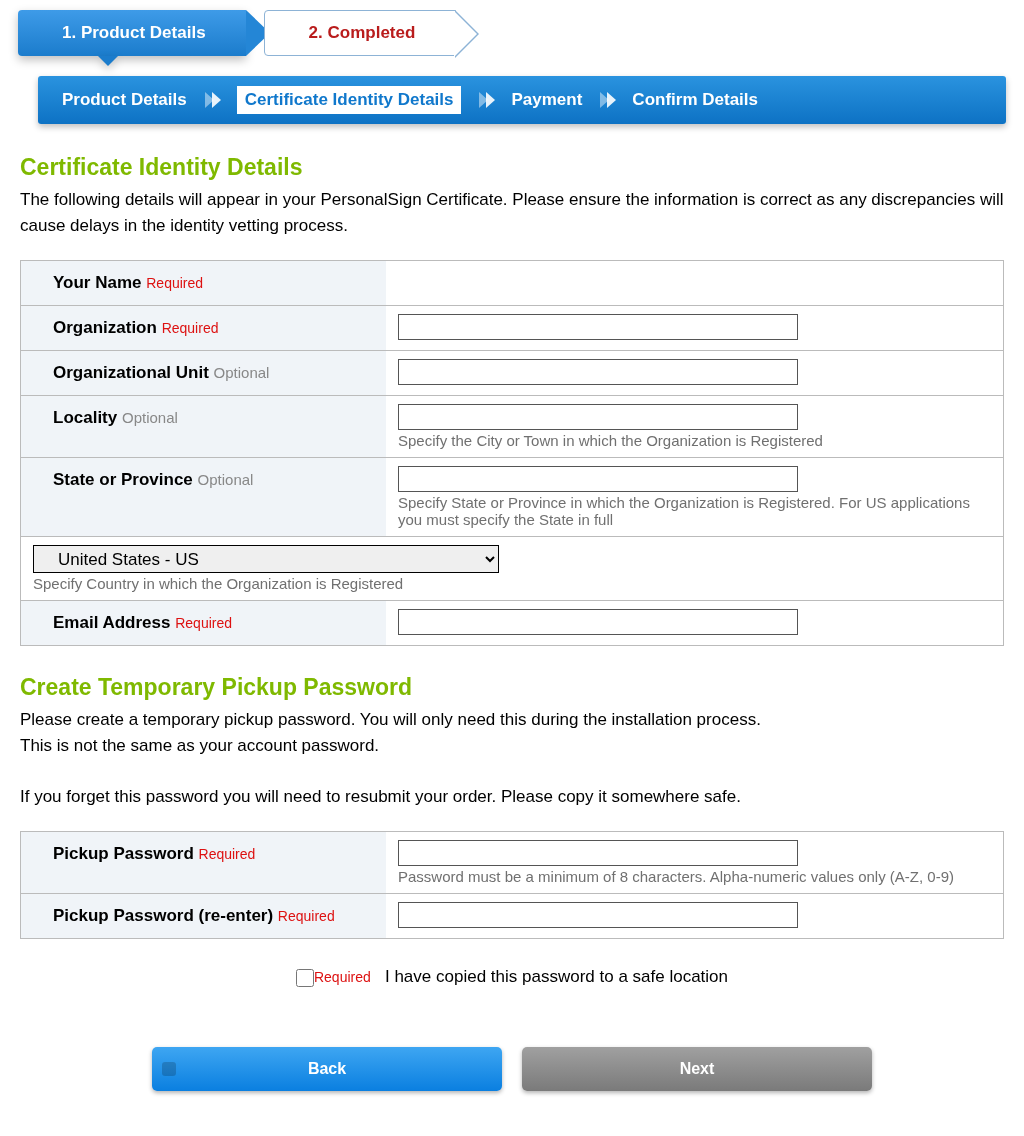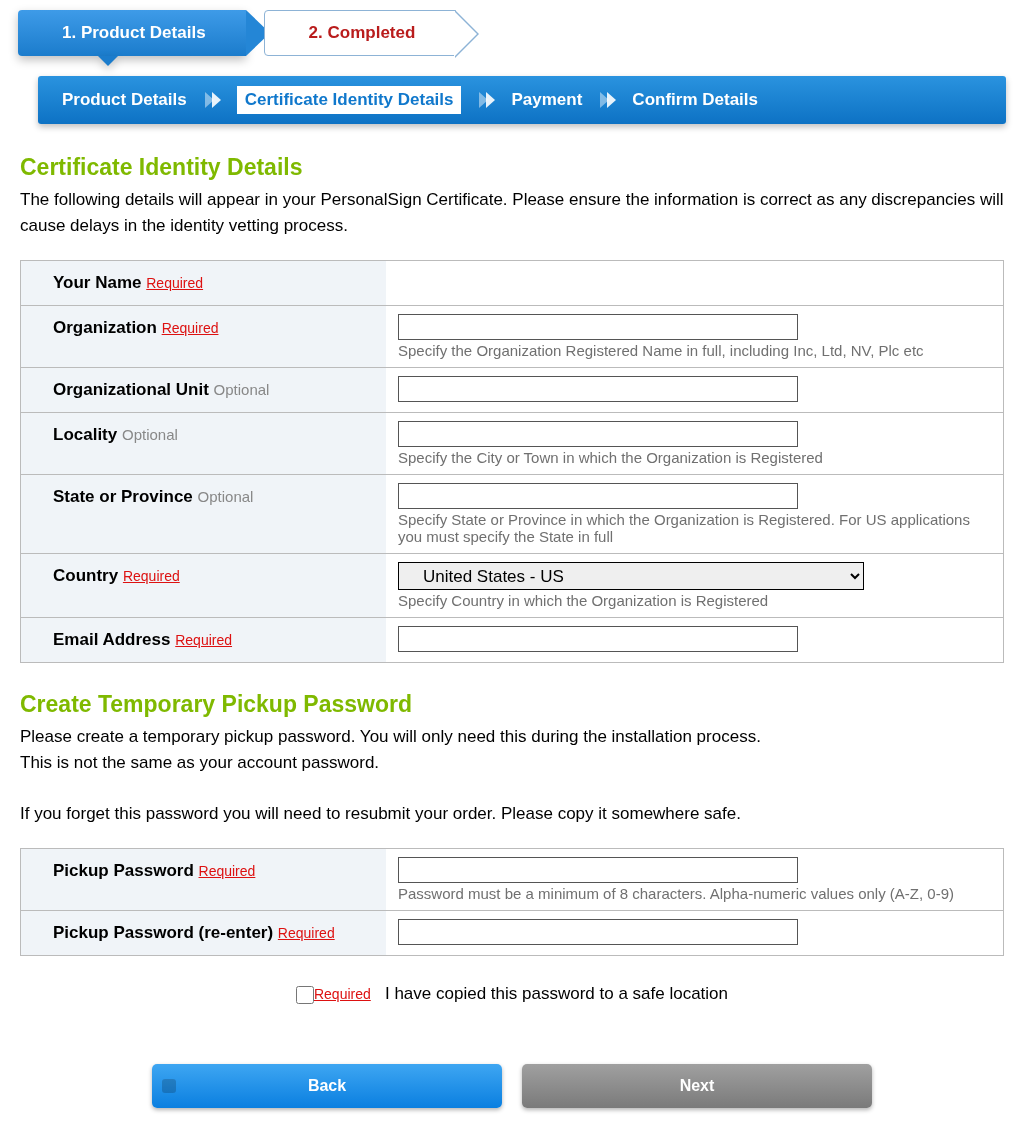--- a/index.html
+++ b/index.html
@@ -26,21 +26,21 @@
 
 .sect-title { color:#7fb900; font-size:23px; font-weight:bold; margin: 0 0 6px 10px; }
 .sect-desc { font-size:17px; line-height:1.5; margin: 0 10px 22px 10px; }
 
 
 .ftable { border:1px solid #bbb; margin:0 10px 28px 10px; }
 .frow { display:flex; border-top:1px solid #bbb; }
 .frow:first-child { border-top:none; }
 .fcell-l { width:365px; background:#f0f4f8; padding:12px 12px 12px 32px; font-size:17px; }
 .fcell-l .lbl { font-weight:bold; }
-.req { color:#d11; font-size:14px;text-decoration:underline; }
+.req { color:#d11; font-size:14px; }
 .opt { color:#888; font-size:15px; }
 .fcell-r { flex:1; padding:8px 12px; }
 .fhelp { color:#707070; font-size:15px; margin-top:2px; }
 input[type=text], input[type=password] { width:400px; height:26px; border:1px solid #555; padding:2px 6px; font-size:15px; }
 select { width:466px; height:28px; border:1px solid #000; font-size:17px; padding:1px 20px; }
 
 .confirm-row { text-align:center; margin:8px 0 40px 0; font-size:17px; }
 .confirm-row input[type=checkbox] { width:18px; height:18px; vertical-align:middle; border-radius:4px; }
 
 
@@ -85,21 +85,20 @@
 <div class="sect-desc">The following details will appear in your PersonalSign Certificate. Please ensure the information is correct as any discrepancies will cause delays in the identity vetting process.</div>
 
 <div class="ftable">
   <div class="frow">
     <div class="fcell-l"><span class="lbl">Your Name</span> <span class="req">Required</span></div>
   </div>
   <div class="frow">
     <div class="fcell-l"><span class="lbl">Organization</span> <span class="req">Required</span></div>
     <div class="fcell-r">
       <input type="text" style="">
-      <div class="fhelp">Specify the Organization Registered Name in full, including Inc, Ltd, NV, Plc etc</div>
     </div>
   </div>
   <div class="frow">
     <div class="fcell-l"><span class="lbl">Organizational Unit</span> <span class="opt">Optional</span></div>
     <div class="fcell-r"><input type="text" style=""></div>
   </div>
   <div class="frow">
     <div class="fcell-l"><span class="lbl">Locality</span> <span class="opt">Optional</span></div>
     <div class="fcell-r">
       <input type="text" style="">
@@ -107,21 +106,20 @@
     </div>
   </div>
   <div class="frow">
     <div class="fcell-l"><span class="lbl">State or Province</span> <span class="opt">Optional</span></div>
     <div class="fcell-r">
       <input type="text" style="">
       <div class="fhelp">Specify State or Province in which the Organization is Registered. For US applications you must specify the State in full</div>
     </div>
   </div>
   <div class="frow">
-    <div class="fcell-l"><span class="lbl">Country</span> <span class="req">Required</span></div>
     <div class="fcell-r">
       <select><option>United States - US</option></select>
       <div class="fhelp">Specify Country in which the Organization is Registered</div>
     </div>
   </div>
   <div class="frow">
     <div class="fcell-l"><span class="lbl">Email Address</span> <span class="req">Required</span></div>
     <div class="fcell-r"><input type="text" style=""></div>
   </div>
 </div>

